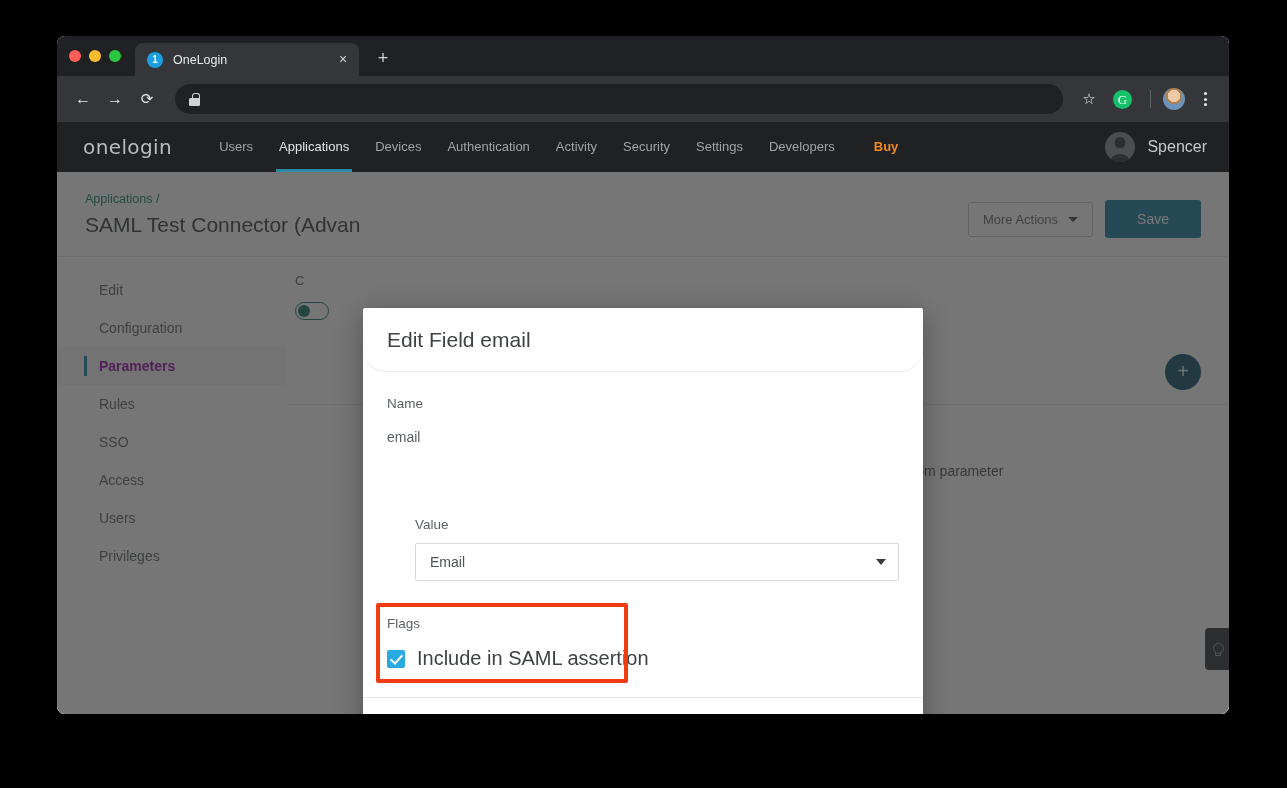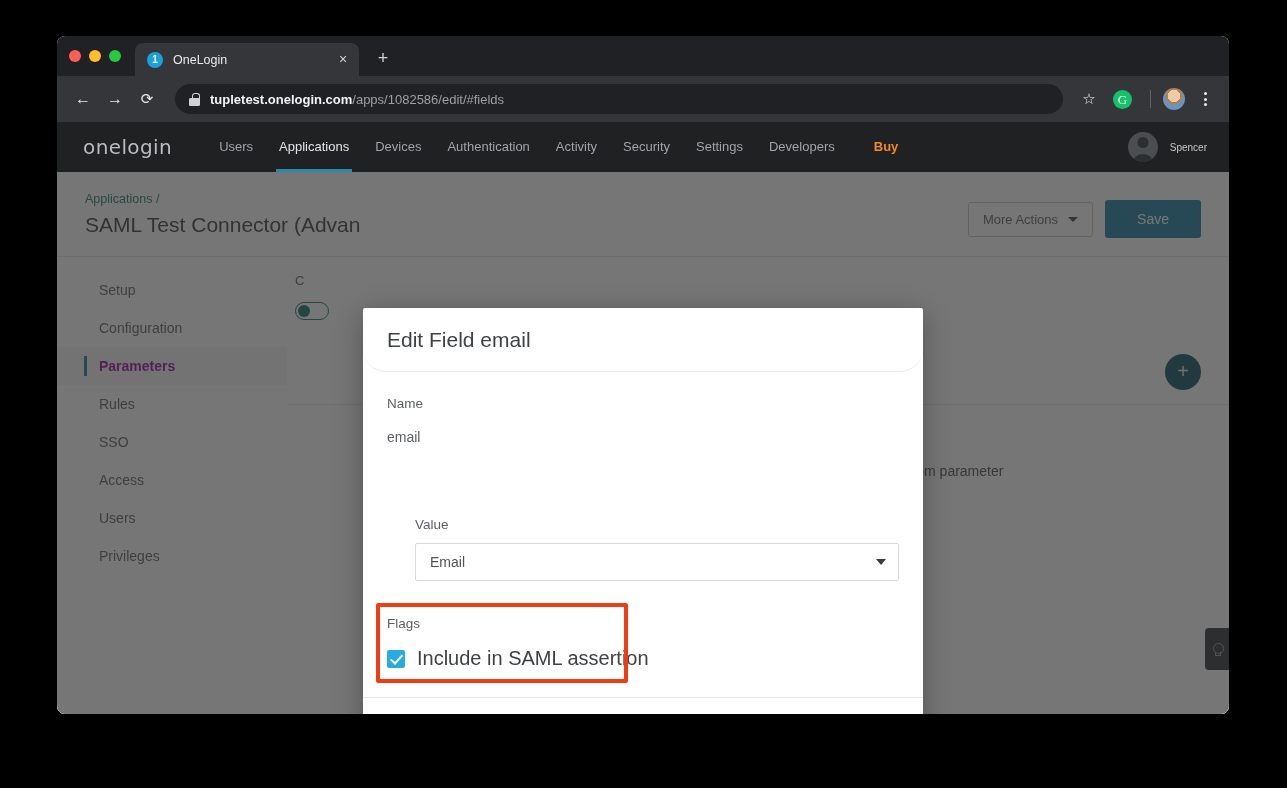--- a/index.html
+++ b/index.html
@@ -176,21 +176,21 @@
   .ol-user-avatar:before {
     content: ""; position: absolute; left: 50%; top: 5px;
     transform: translateX(-50%);
     width: 11px; height: 11px; border-radius: 50%; background: #2c2f31;
   }
   .ol-user-avatar:after {
     content: ""; position: absolute; left: 50%; bottom: -7px;
     transform: translateX(-50%);
     width: 19px; height: 15px; border-radius: 50% 50% 0 0; background: #2c2f31;
   }
-  .ol-user-name { color: #c6c9cb; font-size: 10px; }
+  .ol-user-name { color: #c6c9cb; font-size: 16px; }
 
   .ol-body { position: relative; height: 542px; background: #fff; }
 
   .ol-header { padding: 20px 28px 0 28px; display: flex; align-items: flex-start; }
   .crumb { font-size: 12.5px; color: #2b8a76; }
   .crumb .sep { color: #2b8a76; }
   .page-title {
     font-size: 21px; color: #4a4d50; margin-top: 7px;
     white-space: nowrap;
   }
@@ -352,21 +352,20 @@
     </div>
     <div class="new-tab">+</div>
   </div>
 
   <div class="toolbar">
     <div class="nav-btn">←</div>
     <div class="nav-btn">→</div>
     <div class="nav-btn reload">⟳</div>
     <div class="omnibox">
       <span class="lock-icon"></span>
-      <span class="url"><span class="host">tupletest.onelogin.com</span><span>/apps/1082586/edit/#fields</span></span>
     </div>
     <div class="nav-btn star-icon">☆</div>
     <div class="ext-g">G</div>
     <div class="tb-divider"></div>
     <div class="avatar-img"></div>
     <div class="kebab">
         <i></i>
         <i></i>
         <i></i>
       </div>
@@ -405,21 +404,21 @@
           <button class="btn-more">
             <span>More Actions</span>
             <span class="caret"></span>
           </button>
           <button class="btn-save-top">Save</button>
         </div>
       </div>
 
       <div class="ol-main">
         <div class="ol-side">
-          <div class="side-item">Setup</div>
+          <div class="side-item">Edit</div>
           <div class="side-item">Configuration</div>
           <div class="side-item active">Parameters</div>
           <div class="side-item">Rules</div>
           <div class="side-item">SSO</div>
           <div class="side-item">Access</div>
           <div class="side-item">Users</div>
           <div class="side-item">Privileges</div>
         </div>
 
         <div class="ol-content">

